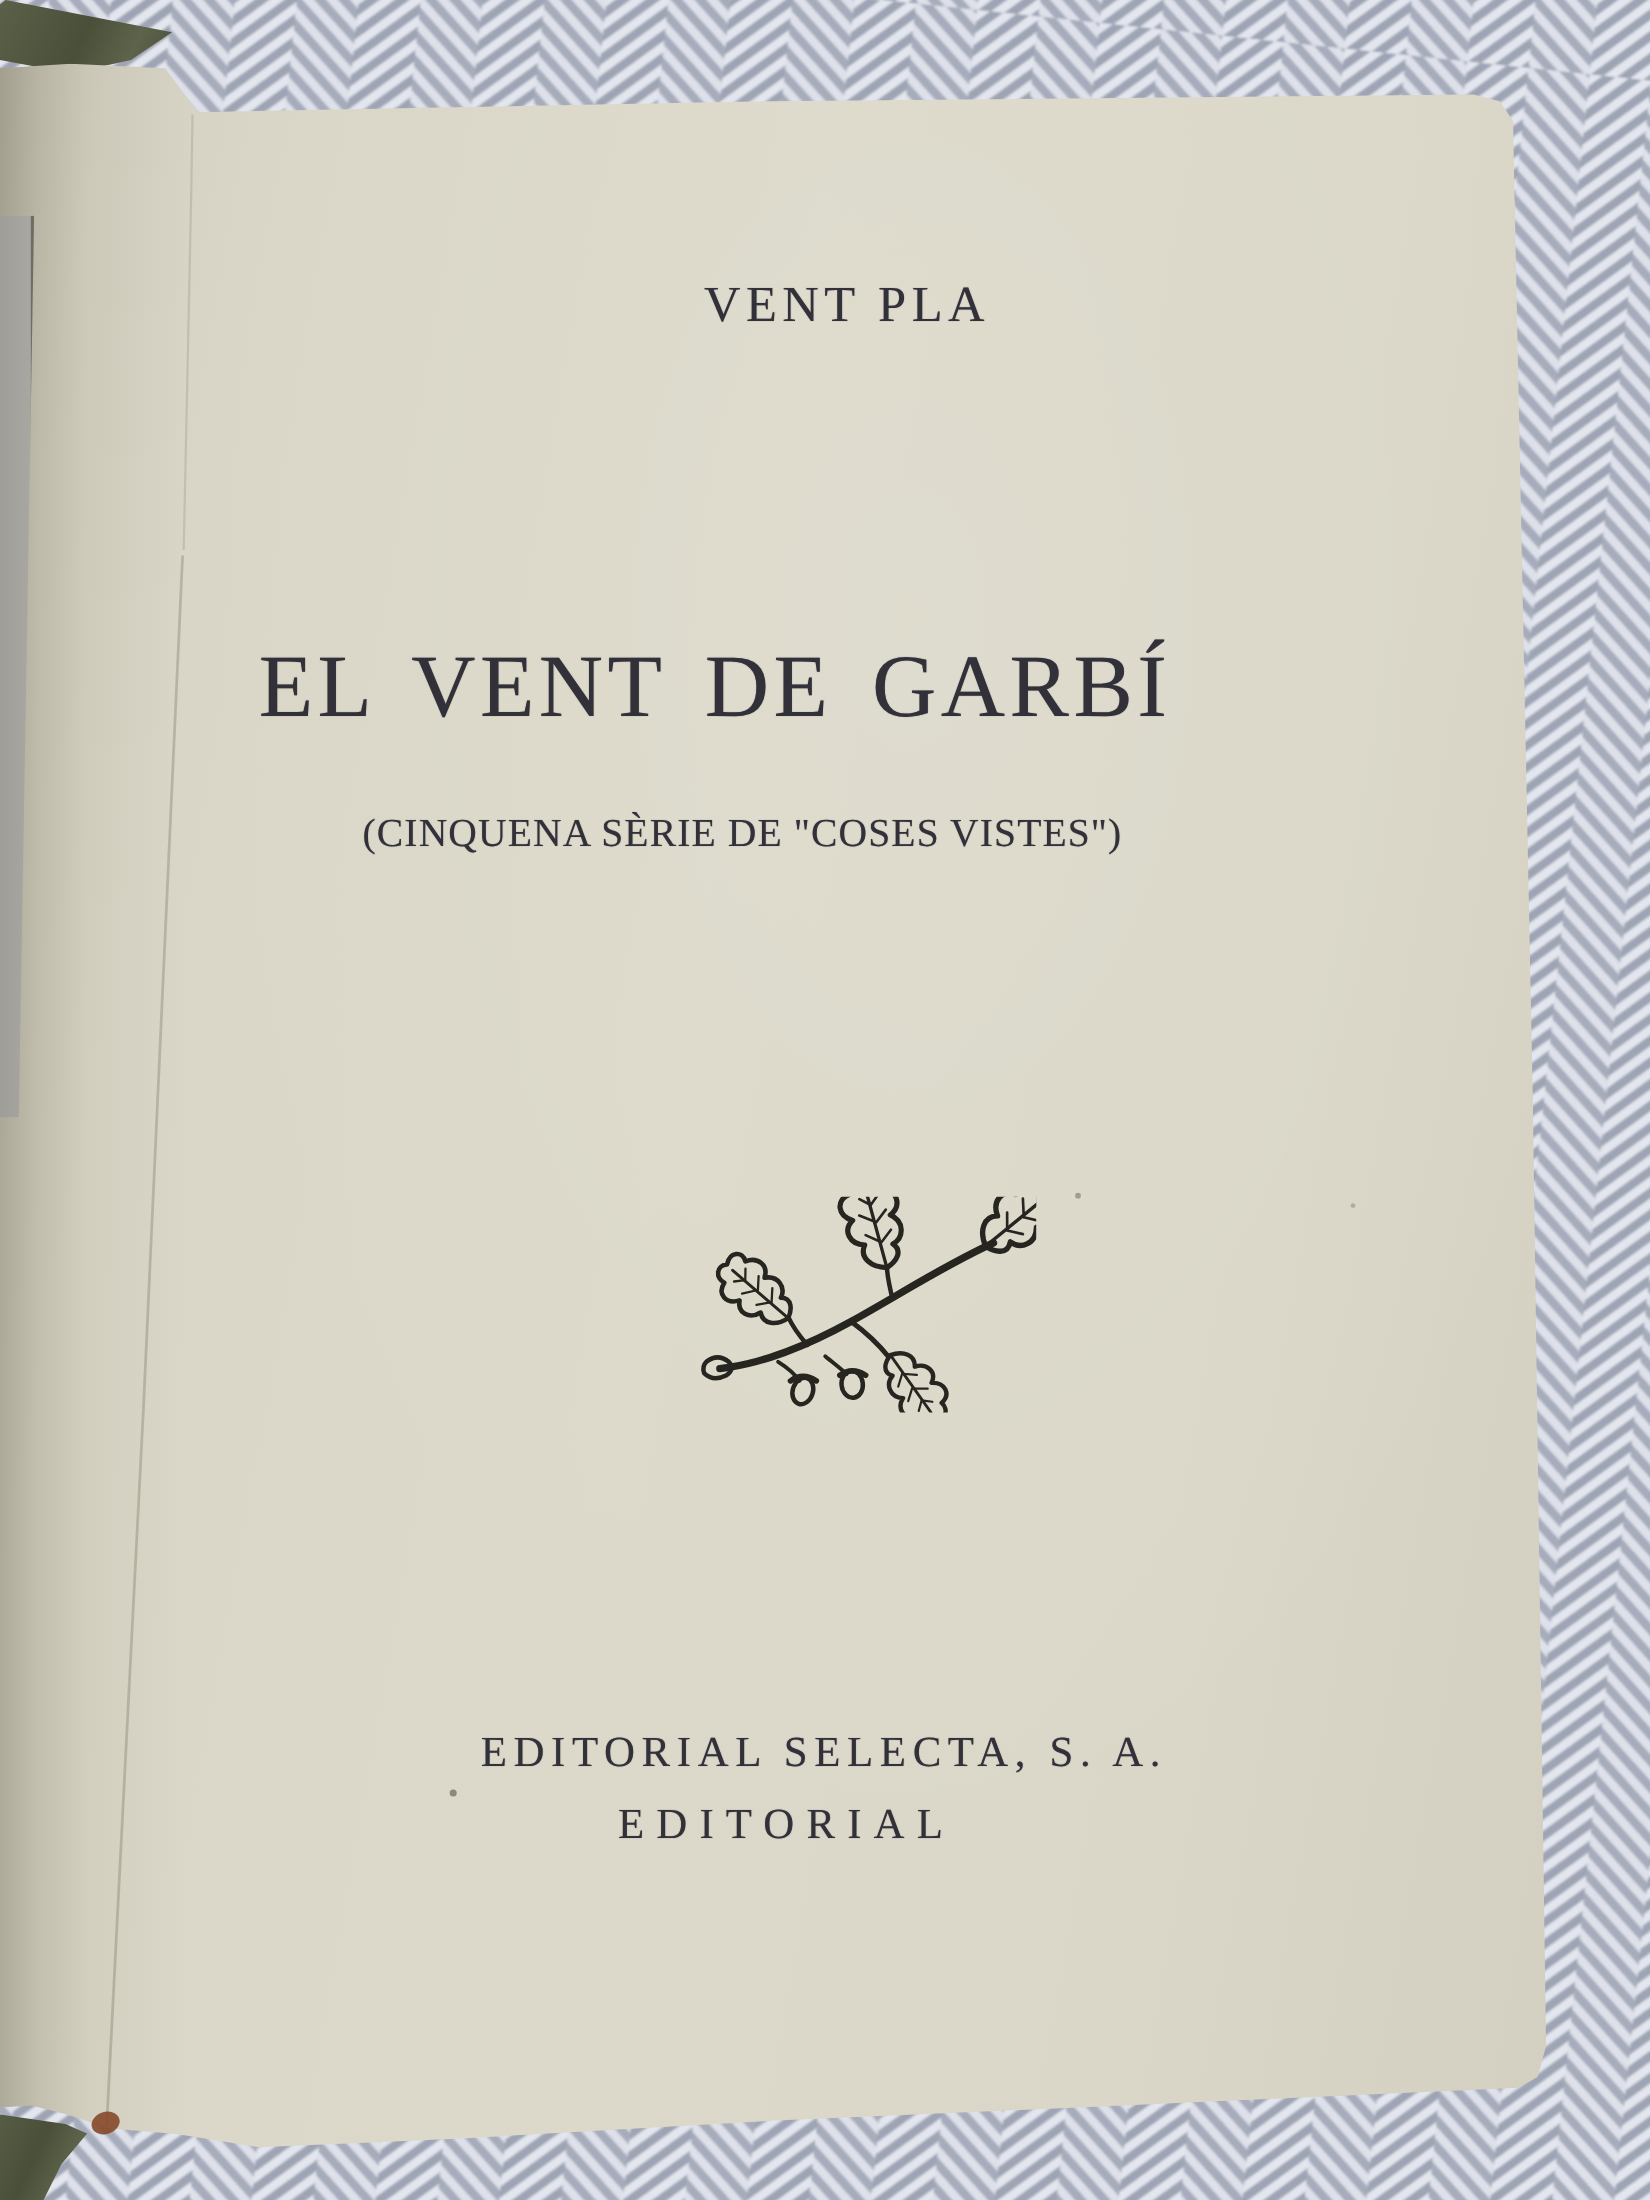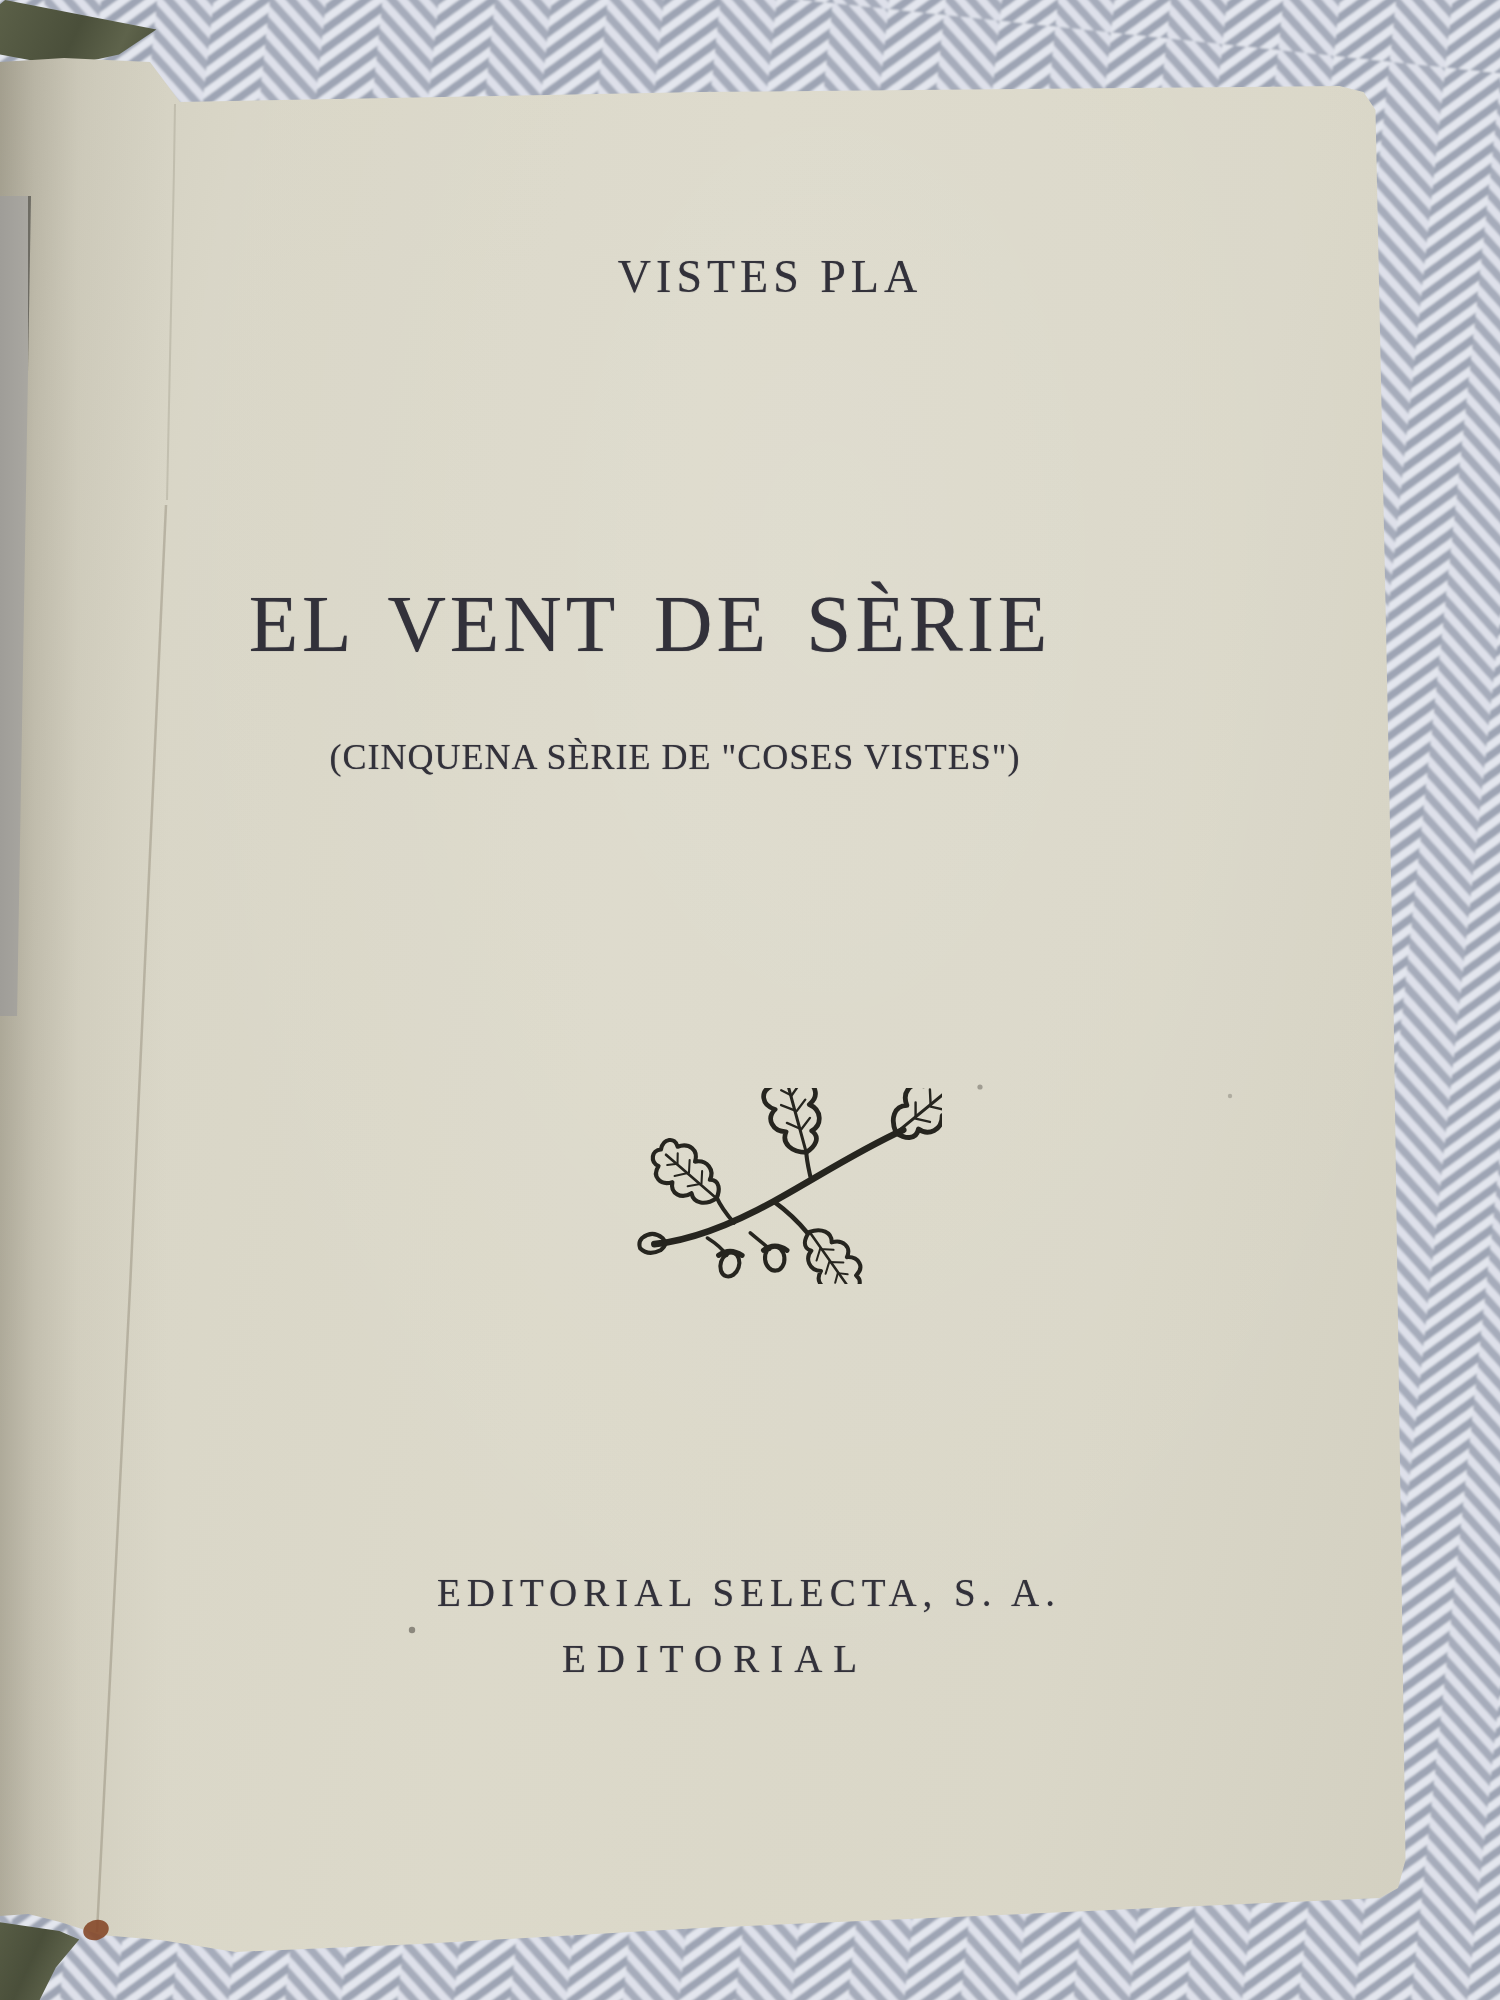--- a/index.html
+++ b/index.html
@@ -74,22 +74,22 @@
     <rect width="1500" height="2000" fill="rgba(235,238,245,0.06)"></rect>
   </svg>
 
   <div class="cover-corner cover-top"></div>
   <div class="cover-corner cover-bottom"></div>
 
   <div class="page">
     <div class="gutter-shadow"></div>
     <div class="plate-edge"></div>
 
-    <div class="txt author">VISTES PLA</div>
-    <div class="txt title">EL VENT DE SÈRIE</div>
+    <div class="txt author">VENT PLA</div>
+    <div class="txt title">EL VENT DE GARBÍ</div>
     <div class="txt subtitle">(CINQUENA SÈRIE DE "COSES VISTES")</div>
     <div class="txt pub1">EDITORIAL SELECTA, S. A.</div>
     <div class="txt pub2">EDITORIAL</div>
 
     <svg class="ornament" viewBox="0 0 300 190" aria-hidden="true">
       <defs>
         <g id="leaf">
           <path class="ink" stroke-width="4" d="M 0 0
             C -12 -4 -18 -14 -11 -22
             C -22 -26 -24 -38 -14 -43

